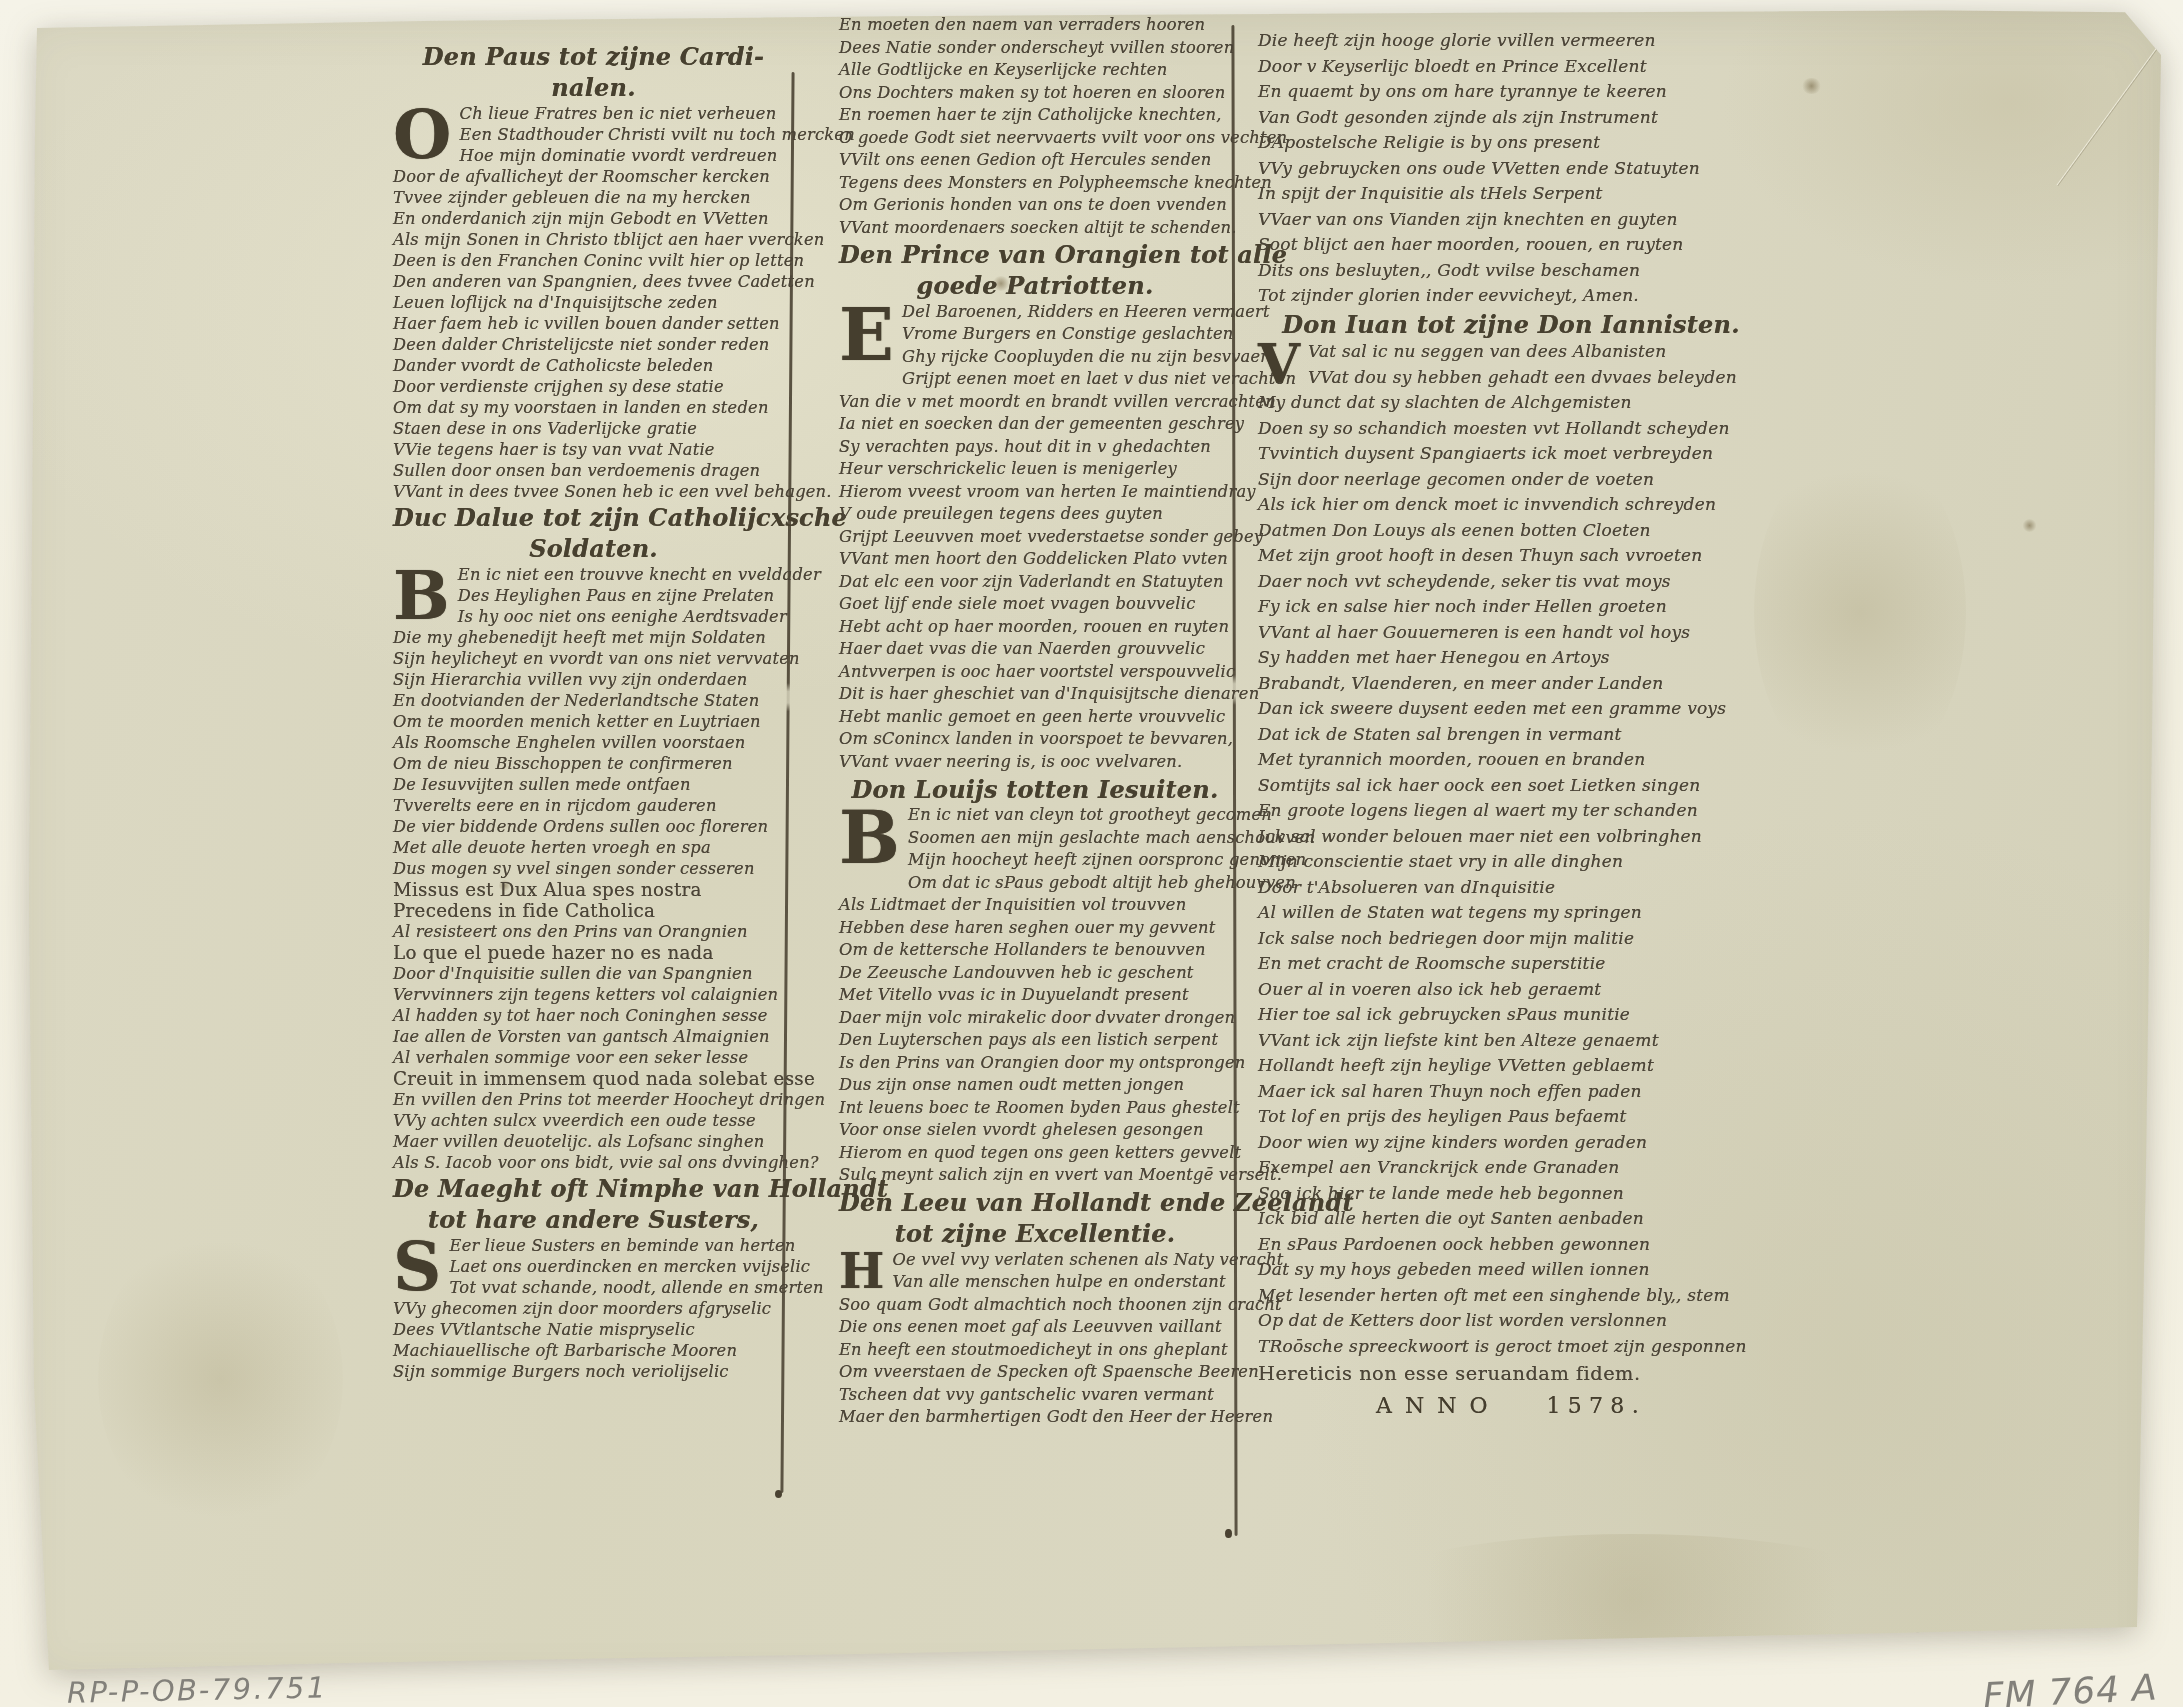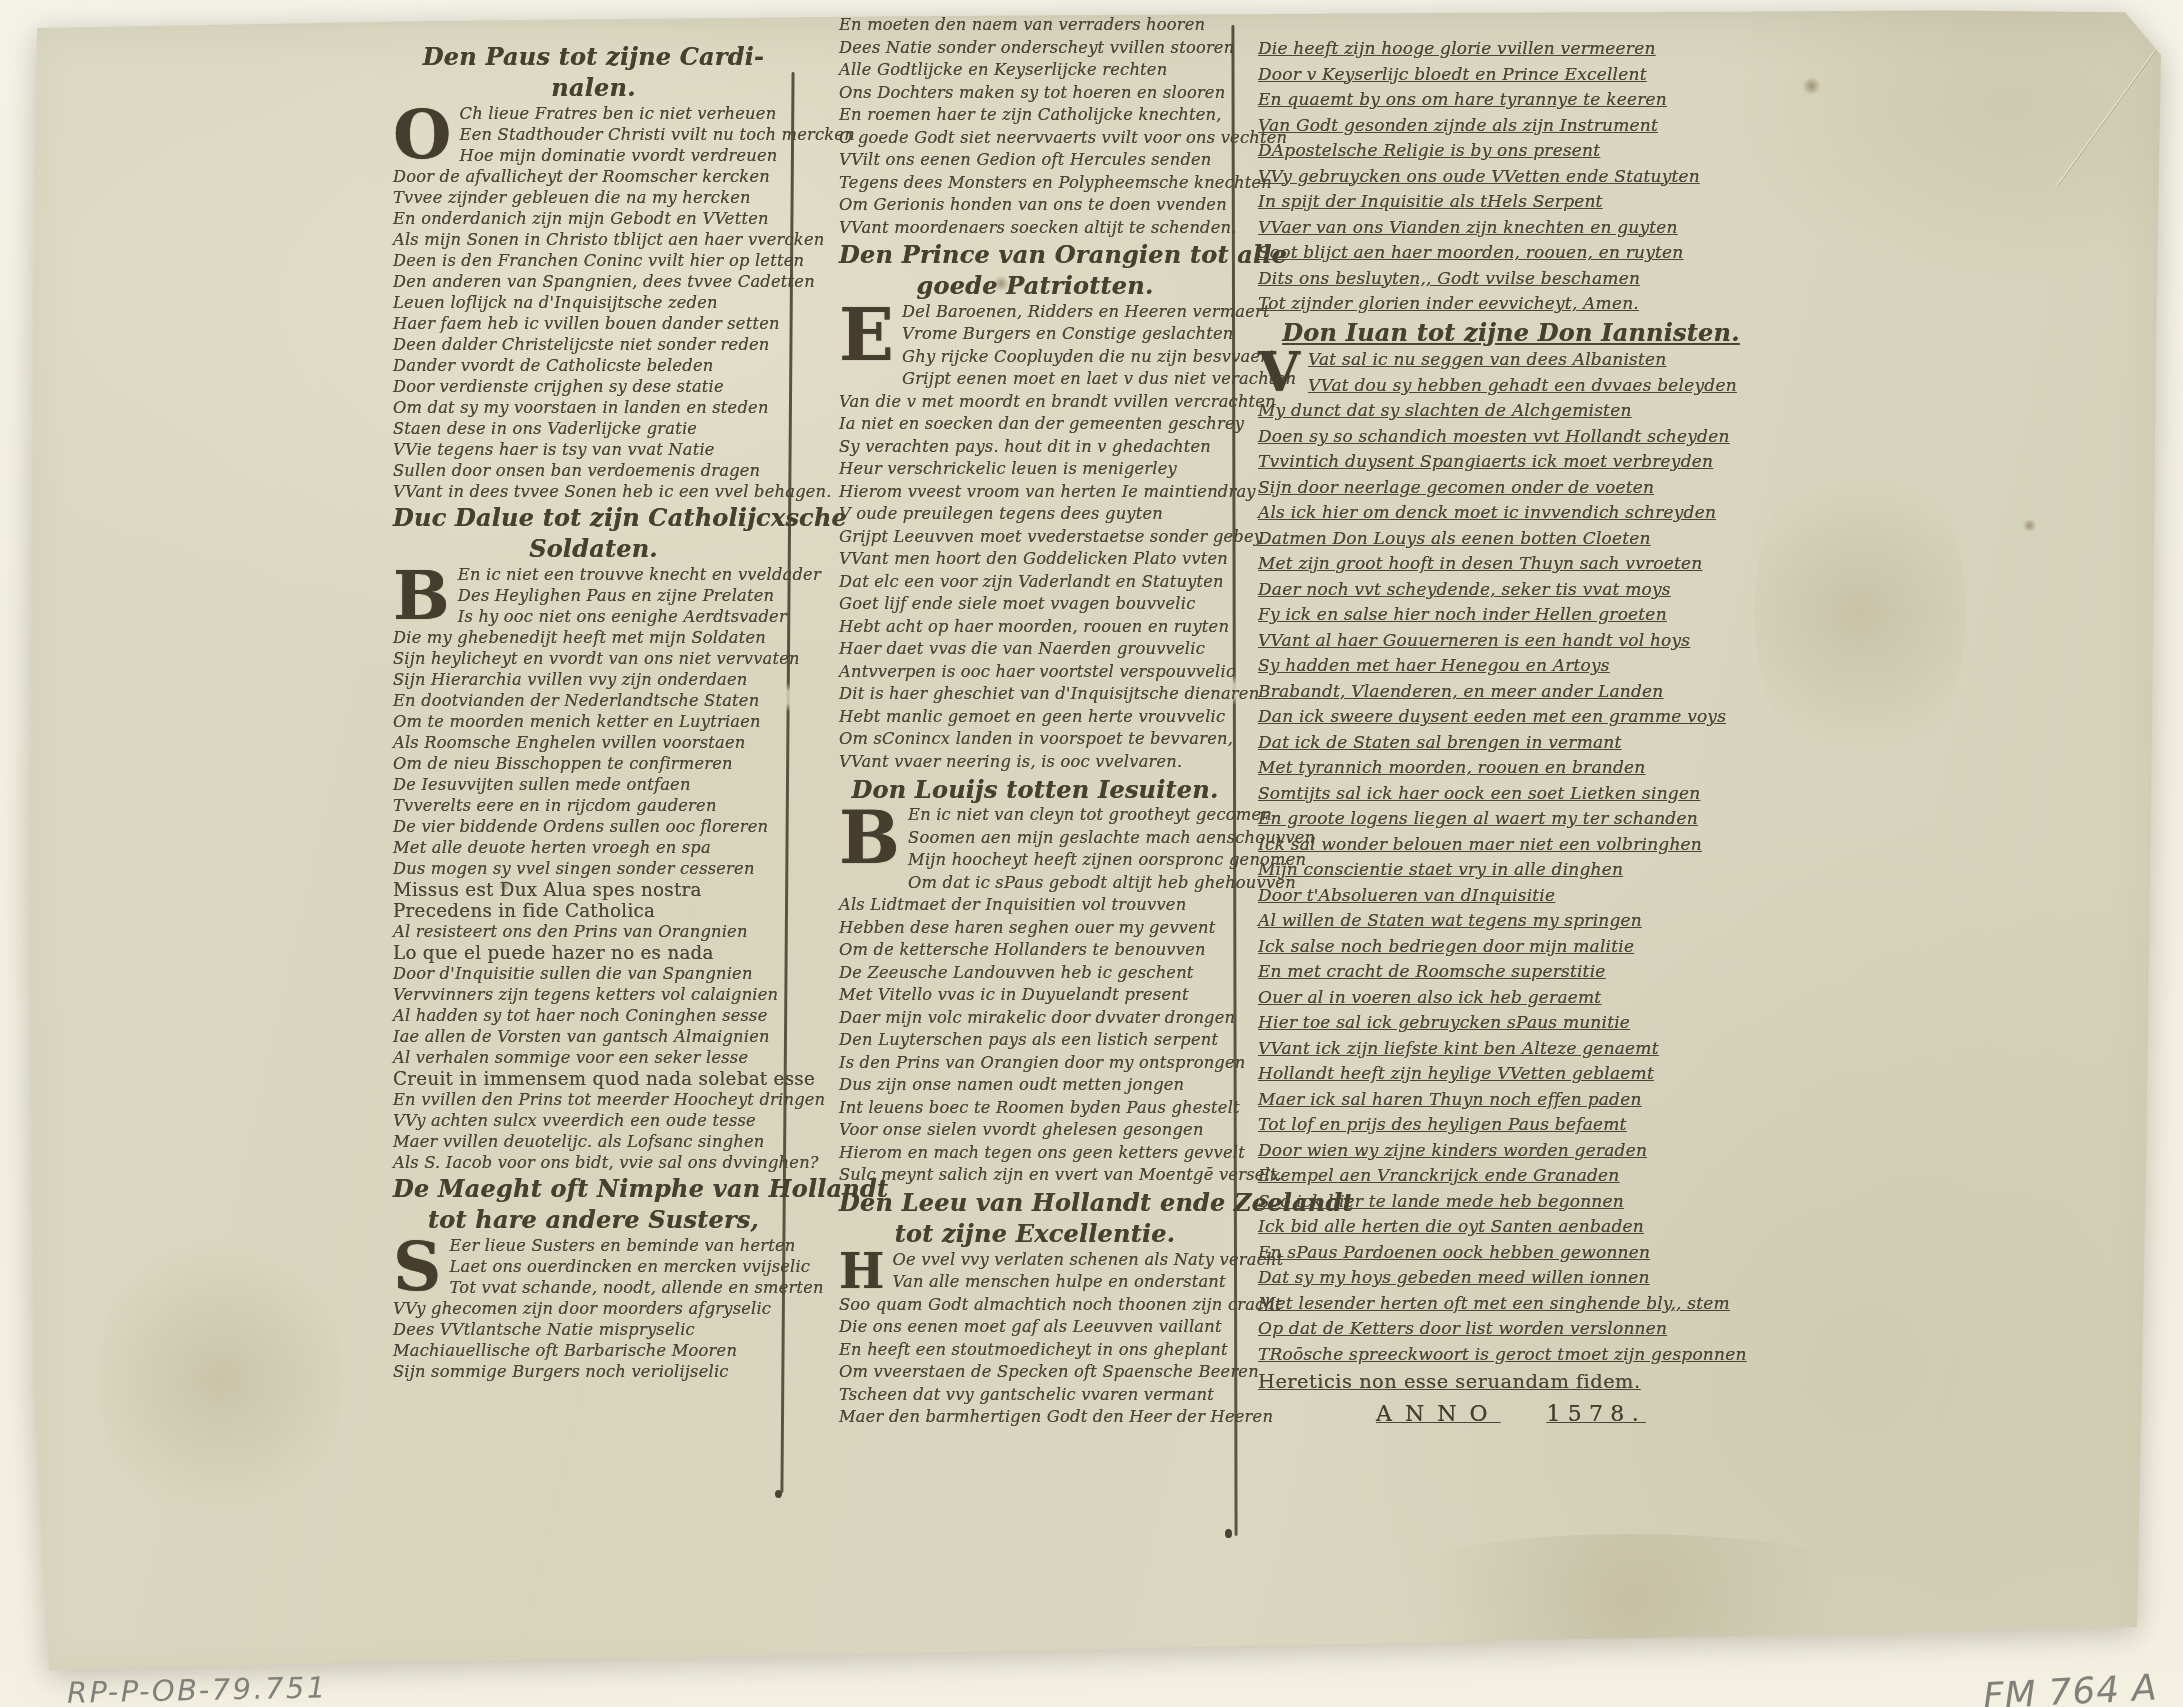--- a/index.html
+++ b/index.html
@@ -216,41 +216,41 @@
             <div class="line">Hebben dese haren seghen ouer my gevvent</div>
             <div class="line">Om de kettersche Hollanders te benouvven</div>
             <div class="line">De Zeeusche Landouvven heb ic geschent</div>
             <div class="line">Met Vitello vvas ic in Duyuelandt present</div>
             <div class="line">Daer mijn volc mirakelic door dvvater drongen</div>
             <div class="line">Den Luyterschen pays als een listich serpent</div>
             <div class="line">Is den Prins van Orangien door my ontsprongen</div>
             <div class="line">Dus zijn onse namen oudt metten jongen</div>
             <div class="line">Int leuens boec te Roomen byden Paus ghestelt</div>
             <div class="line">Voor onse sielen vvordt ghelesen gesongen</div>
-            <div class="line">Hierom en mach tegen ons geen ketters gevvelt</div>
+            <div class="line">Hierom en quod tegen ons geen ketters gevvelt</div>
             <div class="line">Sulc meynt salich zijn en vvert van Moentgē verselt.</div>
           </div>
         </div>
         <div class="section">
           <div class="header">Den Leeu van Hollandt ende Zeelandt</div>
           <div class="header">tot zijne Excellentie.</div>
           <div class="poem">
             <span class="dropcap" style="font-size: 48px; line-height: 45px; height: 45px;">H</span>
             <div class="line">Oe vvel vvy verlaten schenen als Naty veracht</div>
             <div class="line">Van alle menschen hulpe en onderstant</div>
             <div class="line">Soo quam Godt almachtich noch thoonen zijn cracht</div>
             <div class="line">Die ons eenen moet gaf als Leeuvven vaillant</div>
             <div class="line">En heeft een stoutmoedicheyt in ons gheplant</div>
             <div class="line">Om vveerstaen de Specken oft Spaensche Beeren</div>
             <div class="line">Tscheen dat vvy gantschelic vvaren vermant</div>
             <div class="line">Maer den barmhertigen Godt den Heer der Heeren</div>
           </div>
         </div>
       </div>
-      <div class="column" style="left: 1258px; top: 36px; width: 506px; font-size: 17px; line-height: 25.5px; text-decoration: underline;">
+      <div class="column" style="left: 1258px; top: 28px; width: 506px; font-size: 17px; line-height: 25.5px;">
         <div class="section">
           <div class="poem">
             <div class="line">Die heeft zijn hooge glorie vvillen vermeeren</div>
             <div class="line">Door v Keyserlijc bloedt en Prince Excellent</div>
             <div class="line">En quaemt by ons om hare tyrannye te keeren</div>
             <div class="line">Van Godt gesonden zijnde als zijn Instrument</div>
             <div class="line">DApostelsche Religie is by ons present</div>
             <div class="line">VVy gebruycken ons oude VVetten ende Statuyten</div>
             <div class="line">In spijt der Inquisitie als tHels Serpent</div>
             <div class="line">VVaer van ons Vianden zijn knechten en guyten</div>

